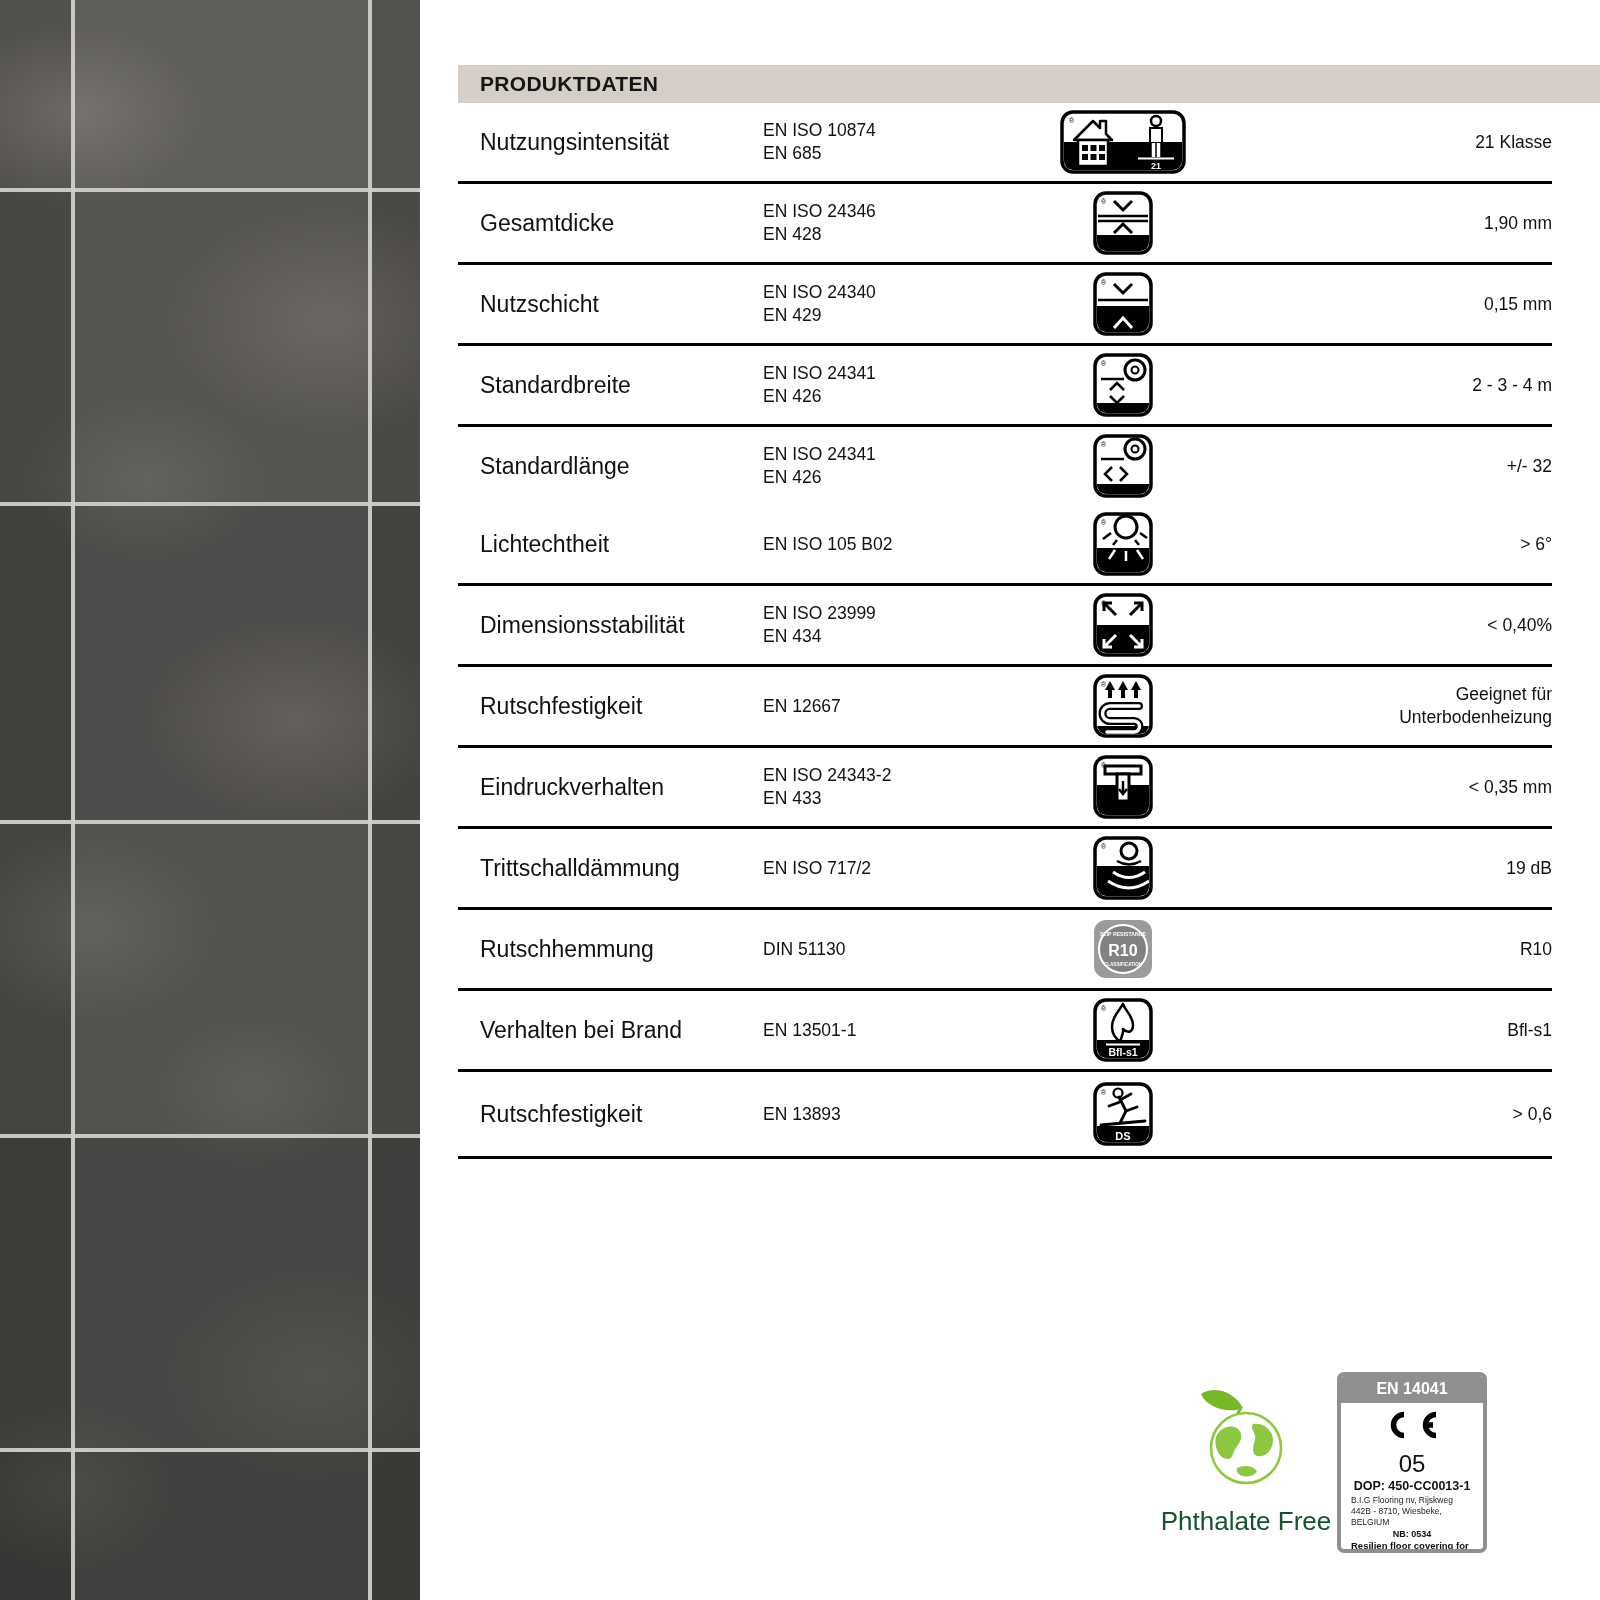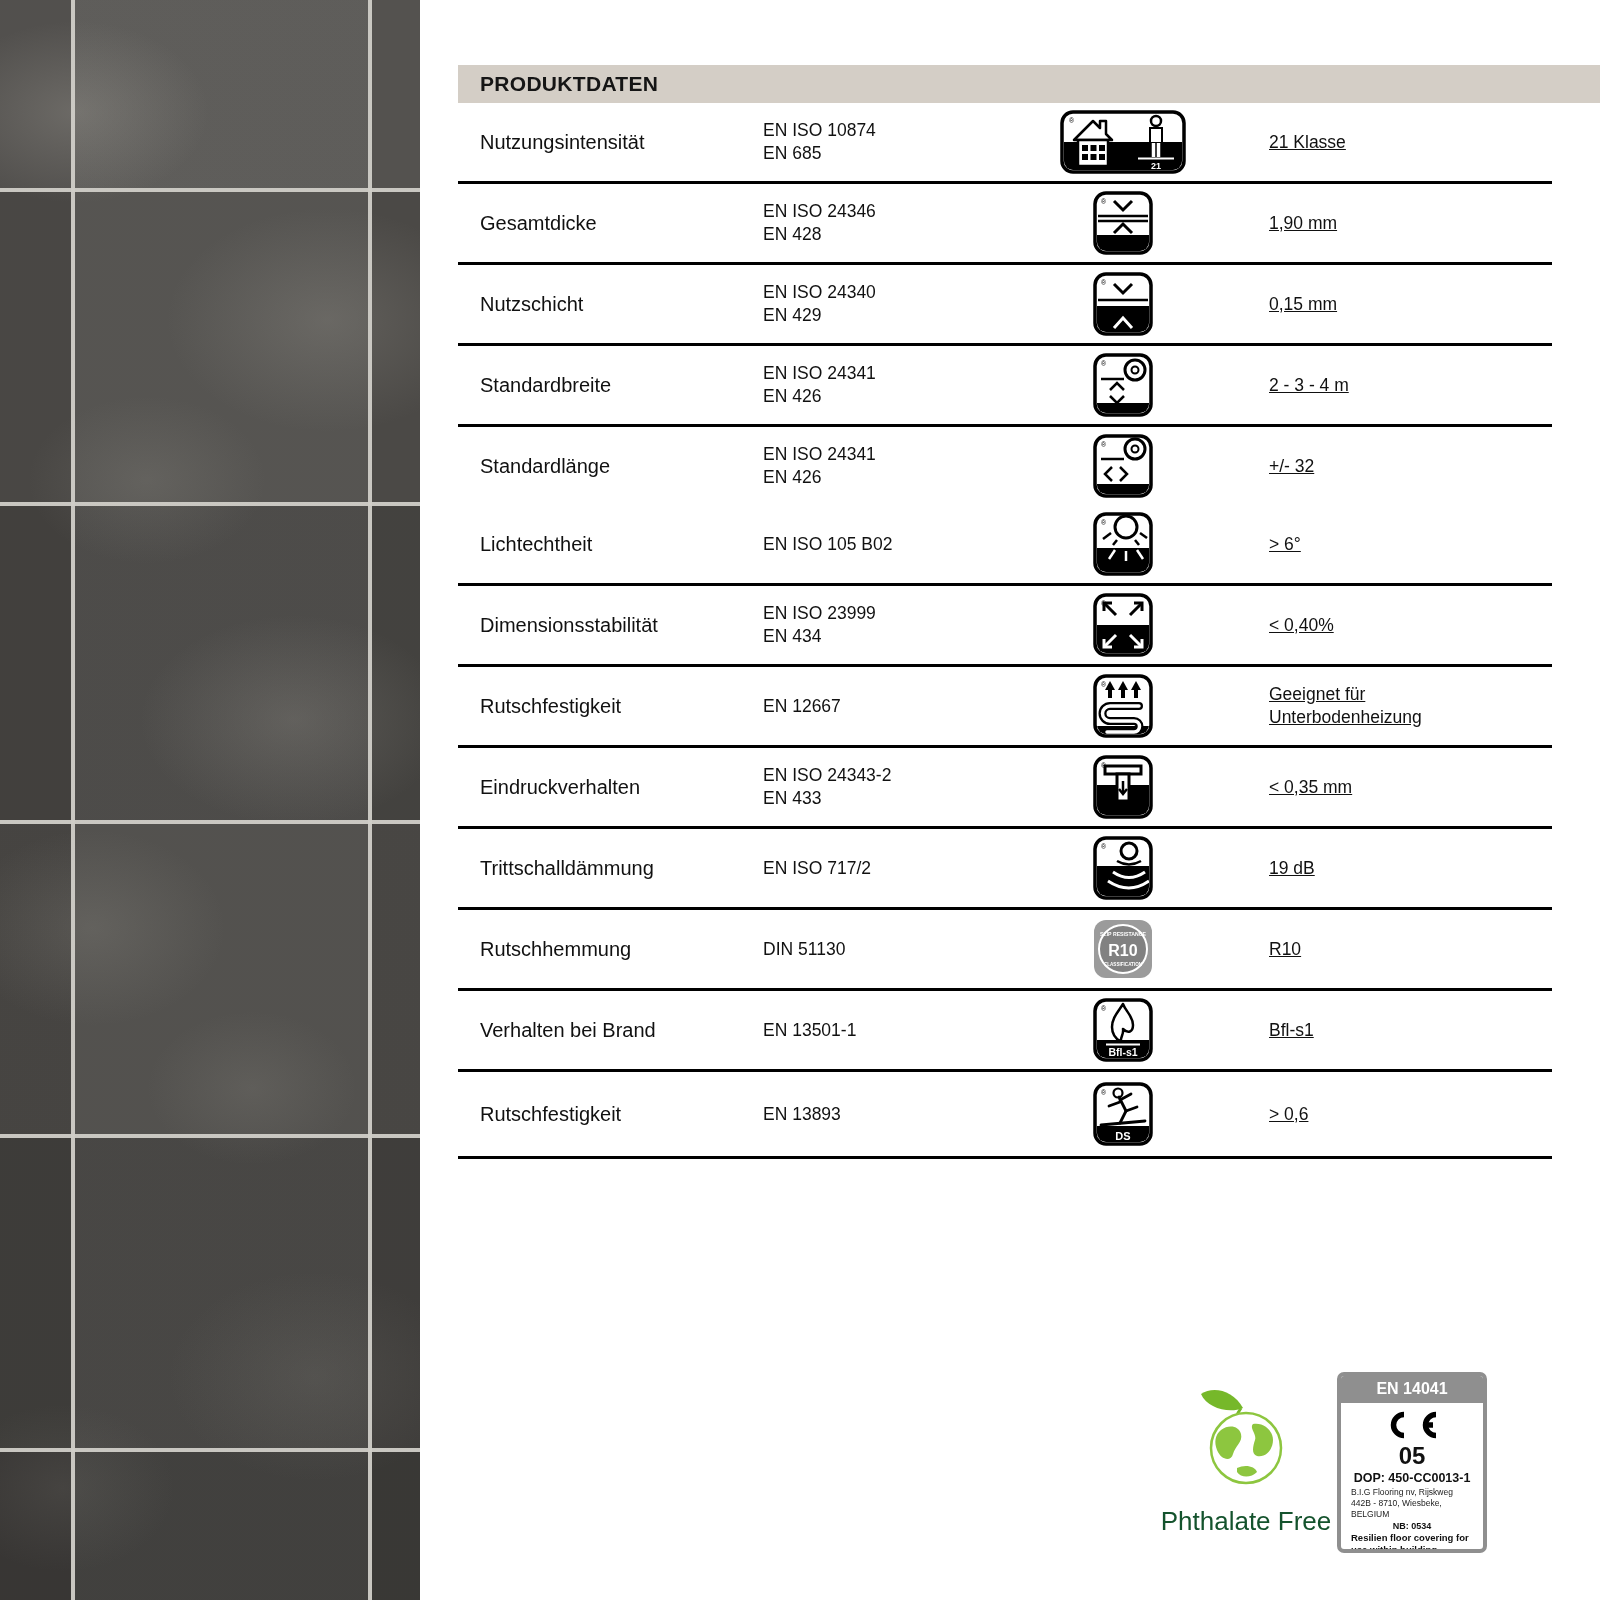--- a/index.html
+++ b/index.html
@@ -29,33 +29,33 @@
   
   .content{position:absolute;left:458px;top:0;right:0;}
   .bar{height:38px;background:#d4cec6;display:flex;align-items:center;padding-left:22px;
        font-size:21px;font-weight:bold;color:#151515;letter-spacing:.3px;}
   .bar1{margin-top:65px;}
   .bar2{margin-top:52px;height:42px;}
   .table{width:1094px;}
   .row{display:grid;grid-template-columns:305px 270px 180px 1fr;align-items:center;min-height:78px;}
   .row.b{border-bottom:3px solid #000;}
   .row.tall{min-height:84px;}
-  .c-label{padding-left:22px;font-size:20px;}
+  .c-label{padding-left:22px;font-size:23px;}
   .c-std{font-size:17.5px;white-space:pre-line;line-height:23px;}
   .c-icon{justify-self:center;line-height:0;}
-  .c-value{text-align:left;font-size:17.5px;white-space:pre-line;line-height:23px;padding-left:56px;text-decoration:underline;}
+  .c-value{text-align:right;font-size:17.5px;white-space:pre-line;line-height:23px;padding-left:56px;}
 
   
   .phthalate{position:absolute;left:1146px;top:1386px;width:200px;text-align:center;}
   .phthalate-label{font-size:26px;color:#14532d;margin-top:16px;}
   .ce{position:absolute;left:1337px;top:1372px;width:150px;height:181px;box-sizing:border-box;
       border:4px solid #8f8f8f;border-radius:7px;background:#fff;overflow:hidden;text-align:center;}
   .ce-head{background:#8f8f8f;color:#fff;font-size:16px;font-weight:bold;padding:4px 0 5px;}
   .ce-mark{margin-top:7px;}
-  .ce-num{font-size:24px;font-weight:bold;line-height:1;margin-top:0;}
+  .ce-num{font-size:24px;font-weight:normal;line-height:1;margin-top:8px;}
   .ce-dop{font-size:12.5px;font-weight:bold;margin-top:3px;}
   .ce-addr{font-size:8.5px;text-align:left;padding:2px 4px 0 10px;line-height:1.3;color:#222;}
   .ce-nb{font-size:9px;font-weight:bold;margin-top:1px;}
   .ce-desc{font-size:9.5px;font-weight:bold;text-align:left;padding:1px 6px 0 10px;line-height:1.25;}
   svg text{font-family:"Liberation Sans",sans-serif;}
 </style>
 </head>
 <body>
 
 <div class="page">

